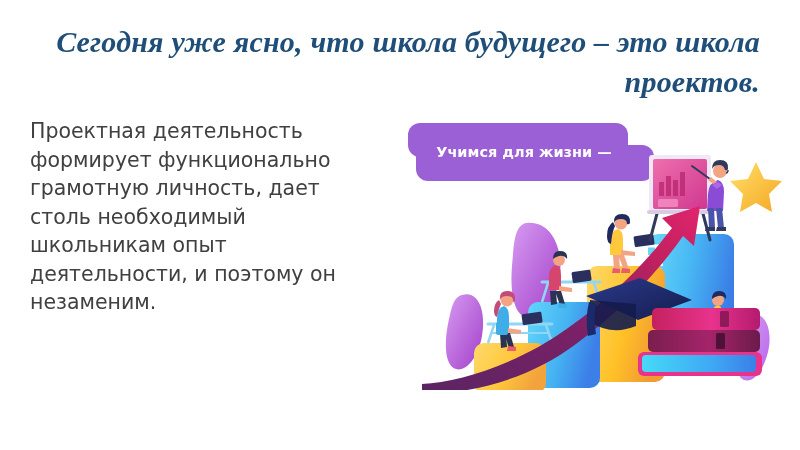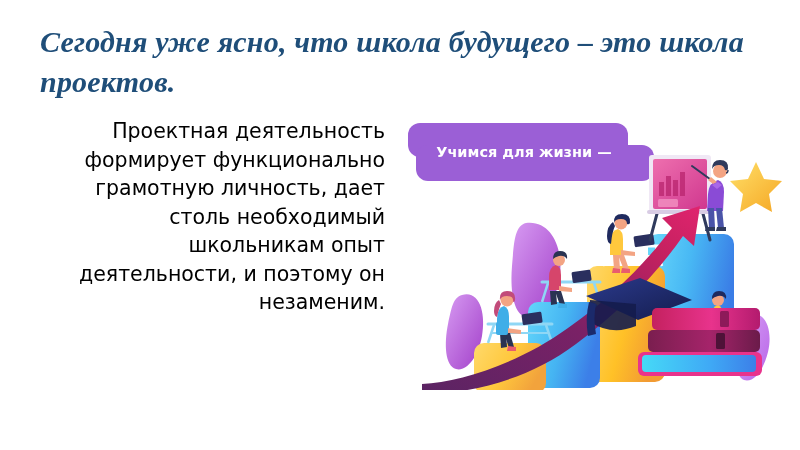--- a/index.html
+++ b/index.html
@@ -15,41 +15,41 @@
     overflow: hidden;
     font-family: "Liberation Sans", sans-serif;
   }
 
   
   #slide-title {
     position: absolute;
     left: 40px;
     top: 22px;
     width: 720px;
-    text-align: left;
+    text-align: right;
     font-family: "Liberation Serif", "DejaVu Serif", serif;
     font-style: italic;
     font-weight: 700;
     font-size: 30px;
     line-height: 40px;
     letter-spacing: 0.2px;
     color: #1F4E79;
   }
 
   
   #body-text {
     position: absolute;
     left: 30px;
     top: 117px;
     width: 355px;
-    text-align: right;
+    text-align: left;
     font-family: "DejaVu Sans", "Liberation Sans", sans-serif;
     font-size: 20.5px;
     line-height: 28.5px;
-    color: #000000;
+    color: #404040;
   }
 
   
   #callout {
     position: absolute;
     left: 408px;
     top: 123px;
     width: 246px;
     height: 58px;
   }

